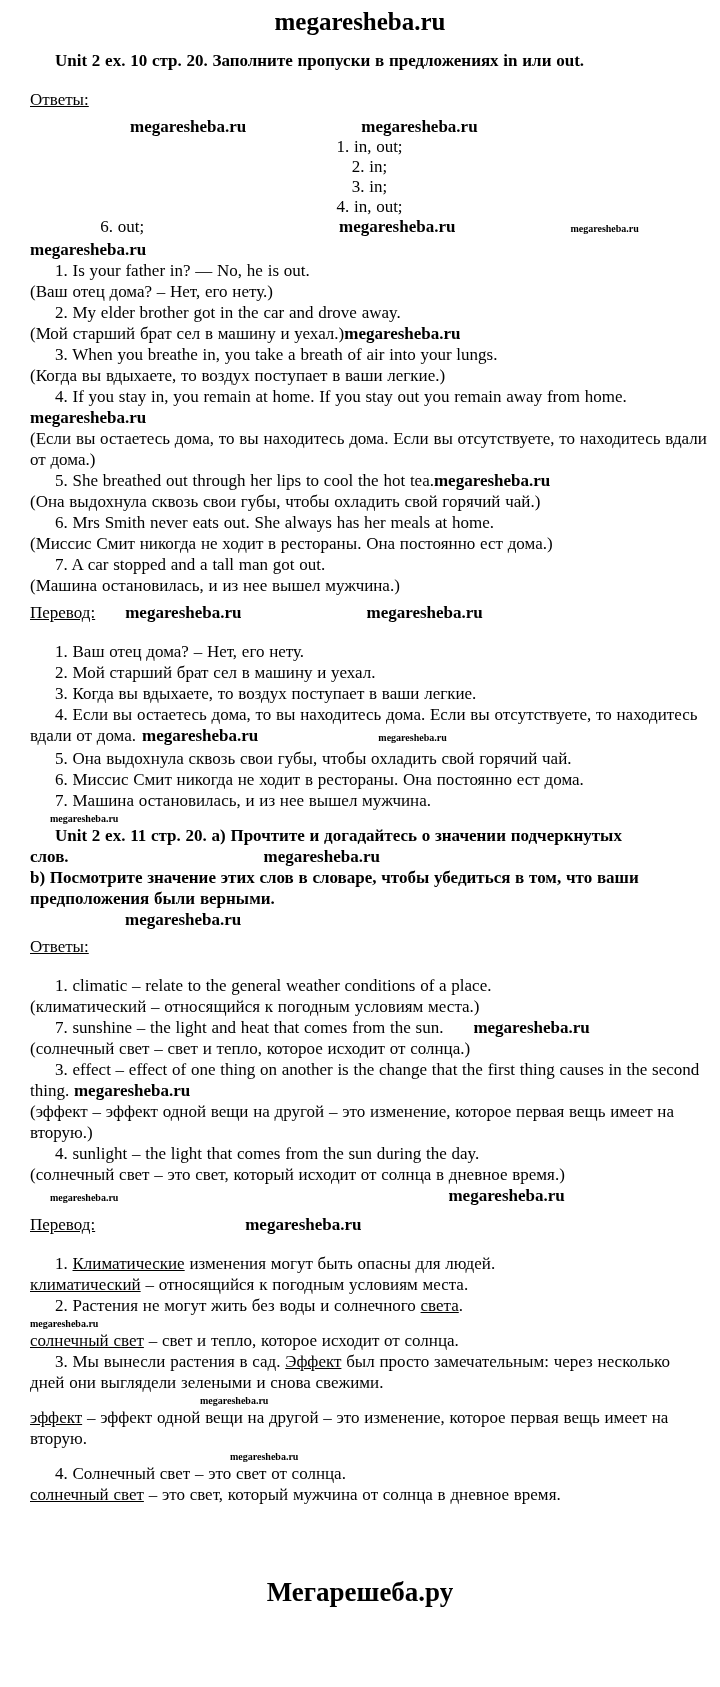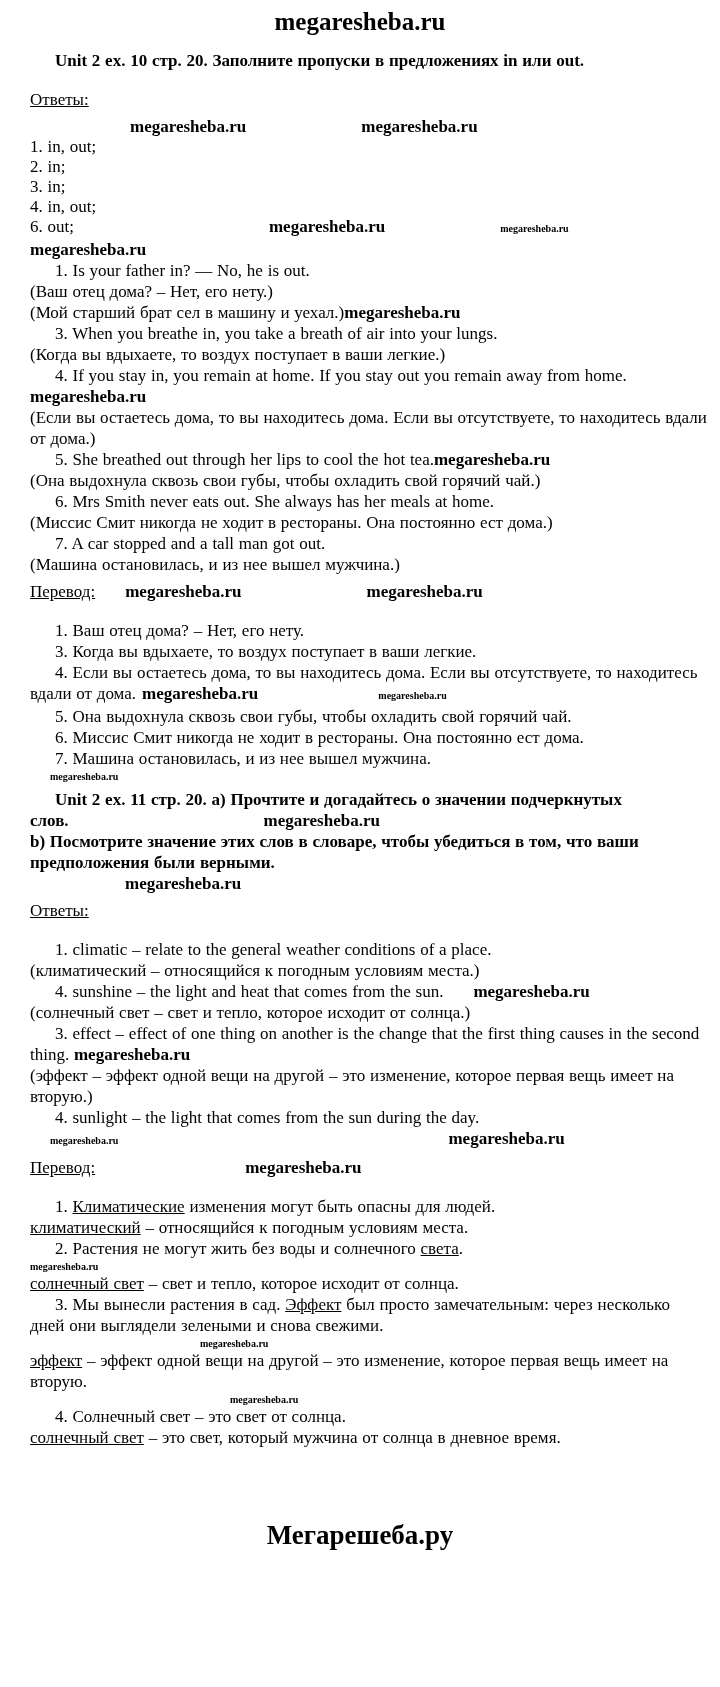--- a/index.html
+++ b/index.html
@@ -22,28 +22,28 @@
     margin-bottom: 14px;
   }
   .doc {
     padding: 0 11px 0 30px;
   }
   .line {
     margin: 0;
     line-height: 21px;
     word-spacing: 0.5px;
   }
-  .tight { line-height: 20px; }
+  .tight { line-height: 20px; text-align: center; }
   .ind { text-indent: 25px; }
   .b { font-weight: bold; }
   .u { text-decoration: underline; }
   .sm { font-size: 10px; font-weight: bold; }
   .wm-overlap { line-height: 12px; }
   .gap-sm { margin-top: 6px; }
-  .gap-md { margin-top: 6px; }
+  .gap-md { margin-top: 0; }
   .gap-lg { margin-top: 18px; }
   .site-footer {
     text-align: center;
     font-weight: bold;
     font-size: 27px;
     margin-top: 72px;
     padding-bottom: 18px;
   }
 </style>
 </head>
@@ -56,50 +56,53 @@
     <p class="line gap-lg"><span class="u">Ответы:</span></p>
     <p class="line gap-sm"><span class="b" style="margin-left: 100px;">megaresheba.ru</span><span class="b" style="margin-left: 115px;">megaresheba.ru</span></p>
     <p class="line tight"><span>1. in, out;</span></p>
     <p class="line tight"><span>2. in;</span></p>
     <p class="line tight"><span>3. in;</span></p>
     <p class="line tight"><span>4. in, out;</span></p>
     <p class="line tight"><span>6. out;</span><span class="b" style="margin-left: 195px;">megaresheba.ru</span><span class="sm" style="margin-left: 115px;">megaresheba.ru</span></p>
     <p class="line"><span class="b">megaresheba.ru</span></p>
     <p class="line ind"><span>1. Is your father in? — No, he is out.</span></p>
     <p class="line"><span>(Ваш отец дома? – Нет, его нету.)</span></p>
+    <p class="line ind"><span>2. My elder brother got in the car and drove away.</span></p>
     <p class="line"><span>(Мой старший брат сел в машину и уехал.)</span><span class="b">megaresheba.ru</span></p>
     <p class="line ind"><span>3. When you breathe in, you take a breath of air into your lungs.</span></p>
     <p class="line"><span>(Когда вы вдыхаете, то воздух поступает в ваши легкие.)</span></p>
     <p class="line ind"><span>4. If you stay in, you remain at home. If you stay out you remain away from home.</span><span class="b"> megaresheba.ru</span></p>
     <p class="line"><span>(Если вы остаетесь дома, то вы находитесь дома. Если вы отсутствуете, то находитесь вдали от дома.)</span></p>
     <p class="line ind"><span>5. She breathed out through her lips to cool the hot tea.</span><span class="b">megaresheba.ru</span></p>
     <p class="line"><span>(Она выдохнула сквозь свои губы, чтобы охладить свой горячий чай.)</span></p>
     <p class="line ind"><span>6. Mrs Smith never eats out. She always has her meals at home.</span></p>
     <p class="line"><span>(Миссис Смит никогда не ходит в рестораны. Она постоянно ест дома.)</span></p>
     <p class="line ind"><span>7. A car stopped and a tall man got out.</span></p>
     <p class="line"><span>(Машина остановилась, и из нее вышел мужчина.)</span></p>
     <p class="line gap-sm"><span class="u">Перевод:</span><span class="b" style="margin-left: 30px;">megaresheba.ru</span><span class="b" style="margin-left: 125px;">megaresheba.ru</span></p>
     <p class="line ind gap-lg"><span>1. Ваш отец дома? – Нет, его нету.</span></p>
+    <p class="line ind"><span>2. Мой старший брат сел в машину и уехал.</span></p>
     <p class="line ind"><span>3. Когда вы вдыхаете, то воздух поступает в ваши легкие.</span></p>
     <p class="line ind"><span>4. Если вы остаетесь дома, то вы находитесь дома. Если вы отсутствуете, то находитесь вдали от дома.</span><span class="b" style="margin-left: 6px;">megaresheba.ru</span><span class="sm" style="margin-left: 120px;">megaresheba.ru</span></p>
     <p class="line ind"><span>5. Она выдохнула сквозь свои губы, чтобы охладить свой горячий чай.</span></p>
     <p class="line ind"><span>6. Миссис Смит никогда не ходит в рестораны. Она постоянно ест дома.</span></p>
     <p class="line ind"><span>7. Машина остановилась, и из нее вышел мужчина.</span></p>
     <p class="line wm-overlap"><span class="sm" style="margin-left: 20px;">megaresheba.ru</span></p>
     <p class="line ind gap-md"><span class="b">Unit 2 ex. 11 стр. 20. a) Прочтите и догадайтесь о значении подчеркнутых слов.</span><span class="b" style="margin-left: 195px;">megaresheba.ru</span></p>
     <p class="line"><span class="b">b) Посмотрите значение этих слов в словаре, чтобы убедиться в том, что ваши предположения были верными.</span></p>
     <p class="line"><span class="b" style="margin-left: 95px;">megaresheba.ru</span></p>
     <p class="line gap-sm"><span class="u">Ответы:</span></p>
     <p class="line ind gap-lg"><span>1. climatic – relate to the general weather conditions of a place.</span></p>
     <p class="line"><span>(климатический – относящийся к погодным условиям места.)</span></p>
-    <p class="line ind"><span>4. sunshine – the light and heat that comes from the sun.</span><span class="b" style="margin-left: 30px;">megaresheba.ru</span></p>
+    <p class="line ind"><span>7. sunshine – the light and heat that comes from the sun.</span><span class="b" style="margin-left: 30px;">megaresheba.ru</span></p>
     <p class="line"><span>(солнечный свет – свет и тепло, которое исходит от солнца.)</span></p>
     <p class="line ind"><span>3. effect – effect of one thing on another is the change that the first thing causes in the second thing.</span><span class="b"> megaresheba.ru</span></p>
     <p class="line"><span>(эффект – эффект одной вещи на другой – это изменение, которое первая вещь имеет на вторую.)</span></p>
     <p class="line ind"><span>4. sunlight – the light that comes from the sun during the day.</span></p>
+    <p class="line"><span>(солнечный свет – это свет, который исходит от солнца в дневное время.)</span></p>
     <p class="line"><span class="sm" style="margin-left: 20px;">megaresheba.ru</span><span class="b" style="margin-left: 330px;">megaresheba.ru</span></p>
     <p class="line gap-sm"><span class="u">Перевод:</span><span class="b" style="margin-left: 150px;">megaresheba.ru</span></p>
     <p class="line ind gap-lg"><span>1. </span><span class="u">Климатические</span><span> изменения могут быть опасны для людей.</span></p>
     <p class="line"><span class="u">климатический</span><span> – относящийся к погодным условиям места.</span></p>
     <p class="line ind"><span>2. Растения не могут жить без воды и солнечного </span><span class="u">света</span><span>.</span></p>
     <p class="line wm-overlap"><span class="sm">megaresheba.ru</span></p>
     <p class="line"><span class="u">солнечный свет</span><span> – свет и тепло, которое исходит от солнца.</span></p>
     <p class="line ind"><span>3. Мы вынесли растения в сад. </span><span class="u">Эффект</span><span> был просто замечательным: через несколько дней они выглядели зелеными и снова свежими.</span></p>
     <p class="line wm-overlap"><span class="sm" style="margin-left: 170px;">megaresheba.ru</span></p>
     <p class="line"><span class="u">эффект</span><span> – эффект одной вещи на другой – это изменение, которое первая вещь имеет на вторую.</span></p>

